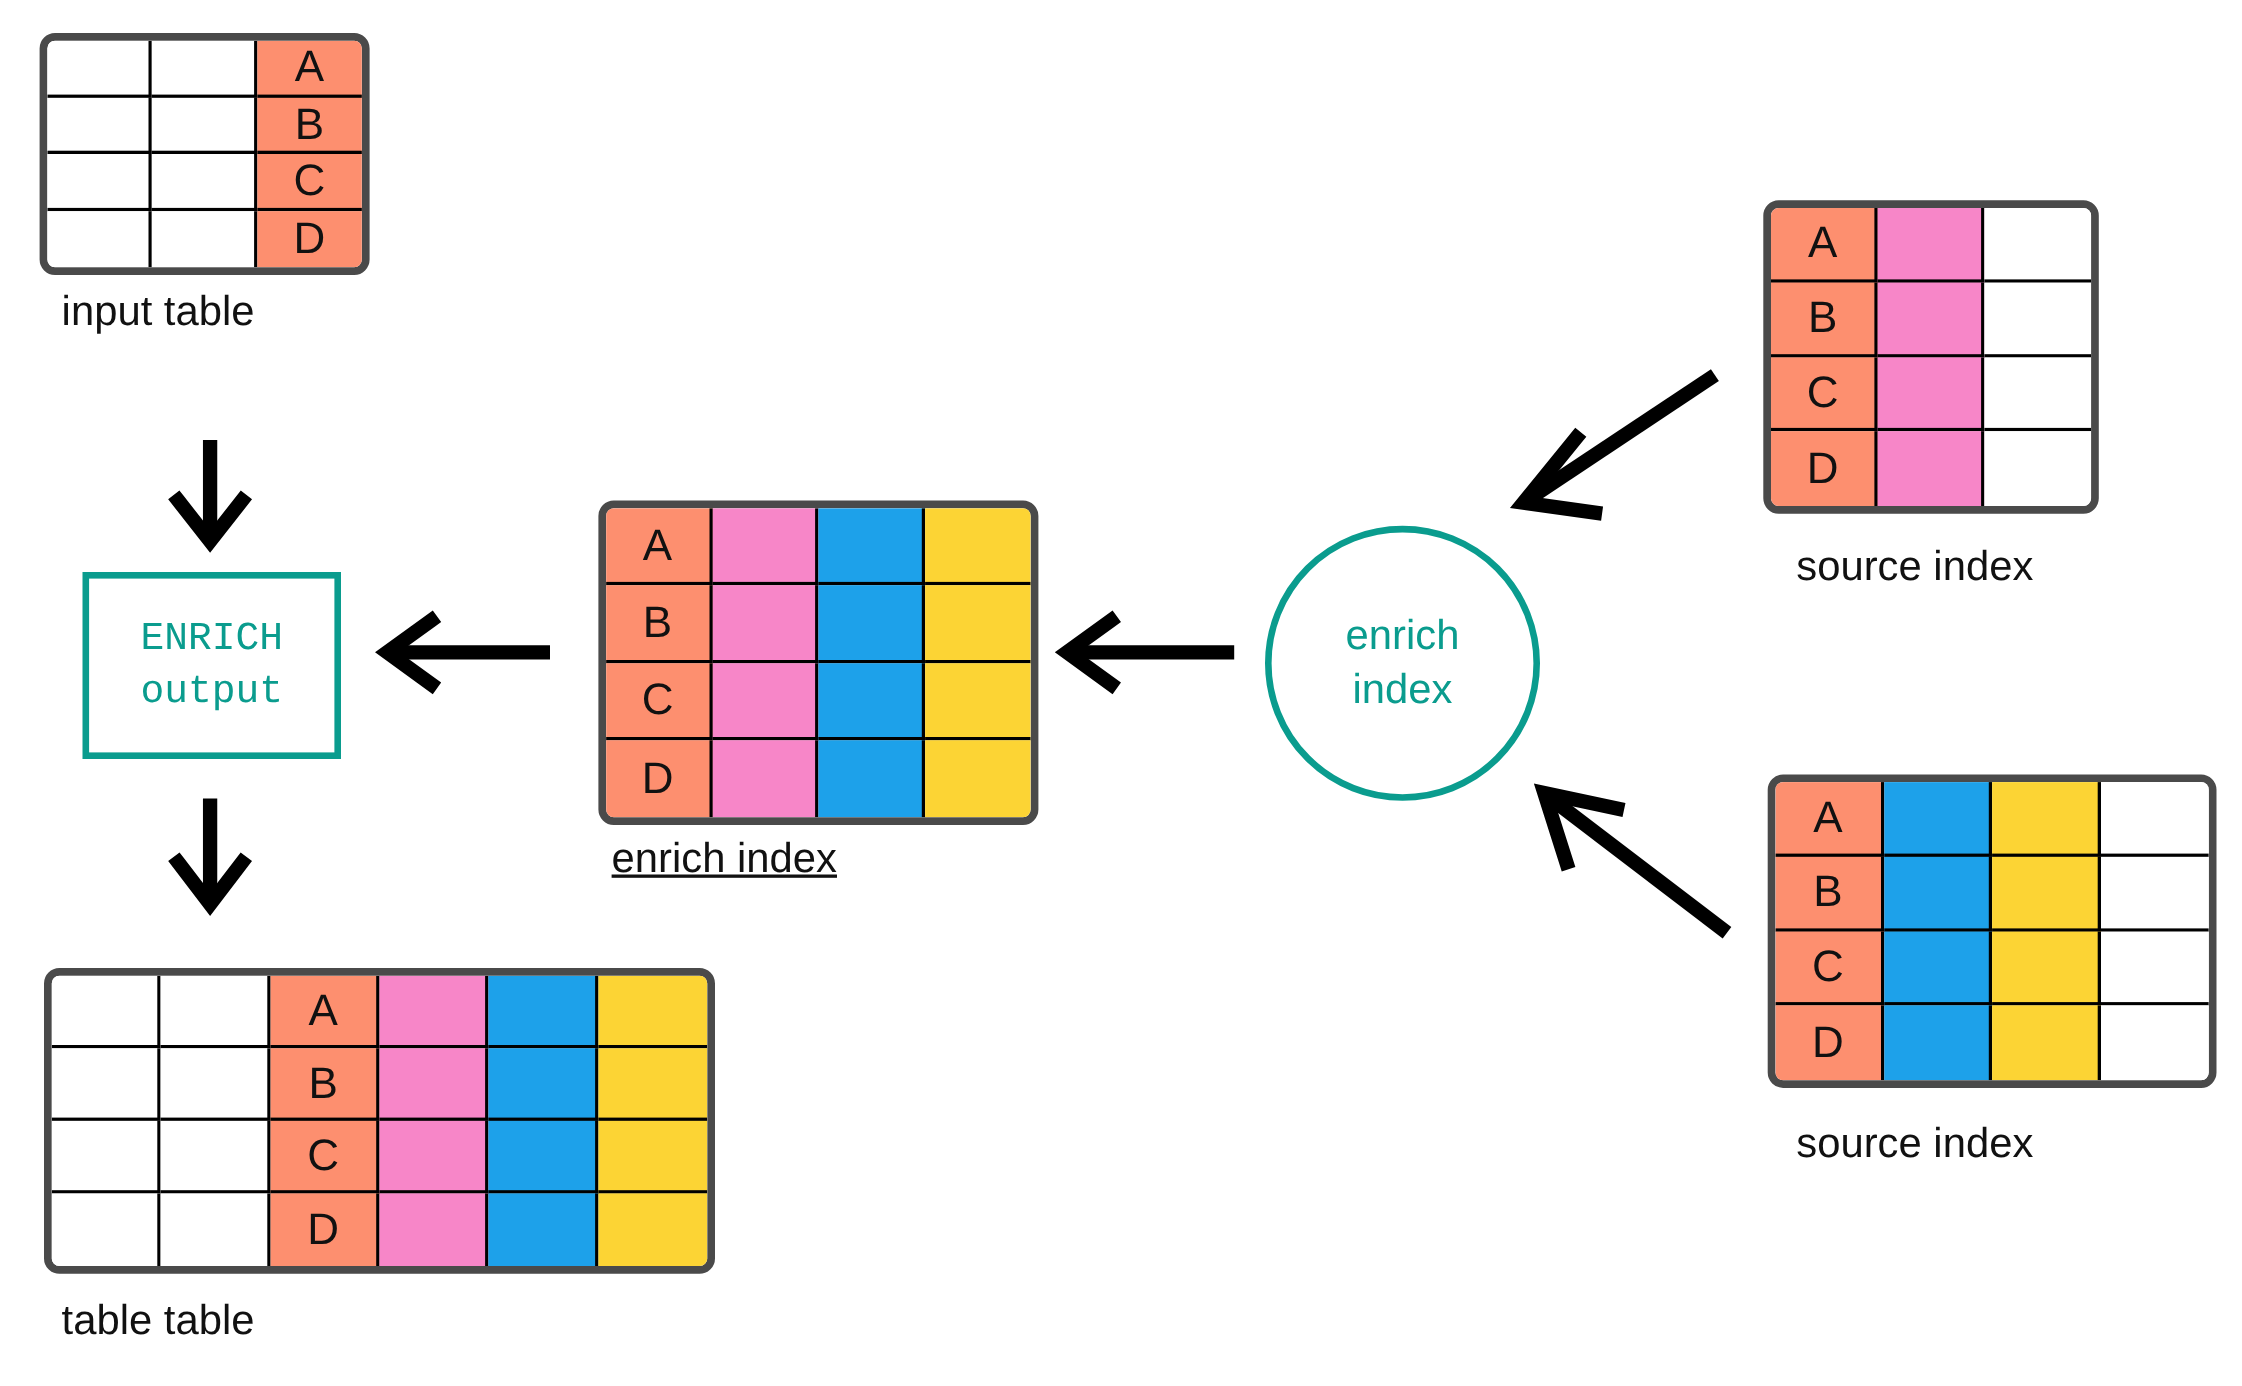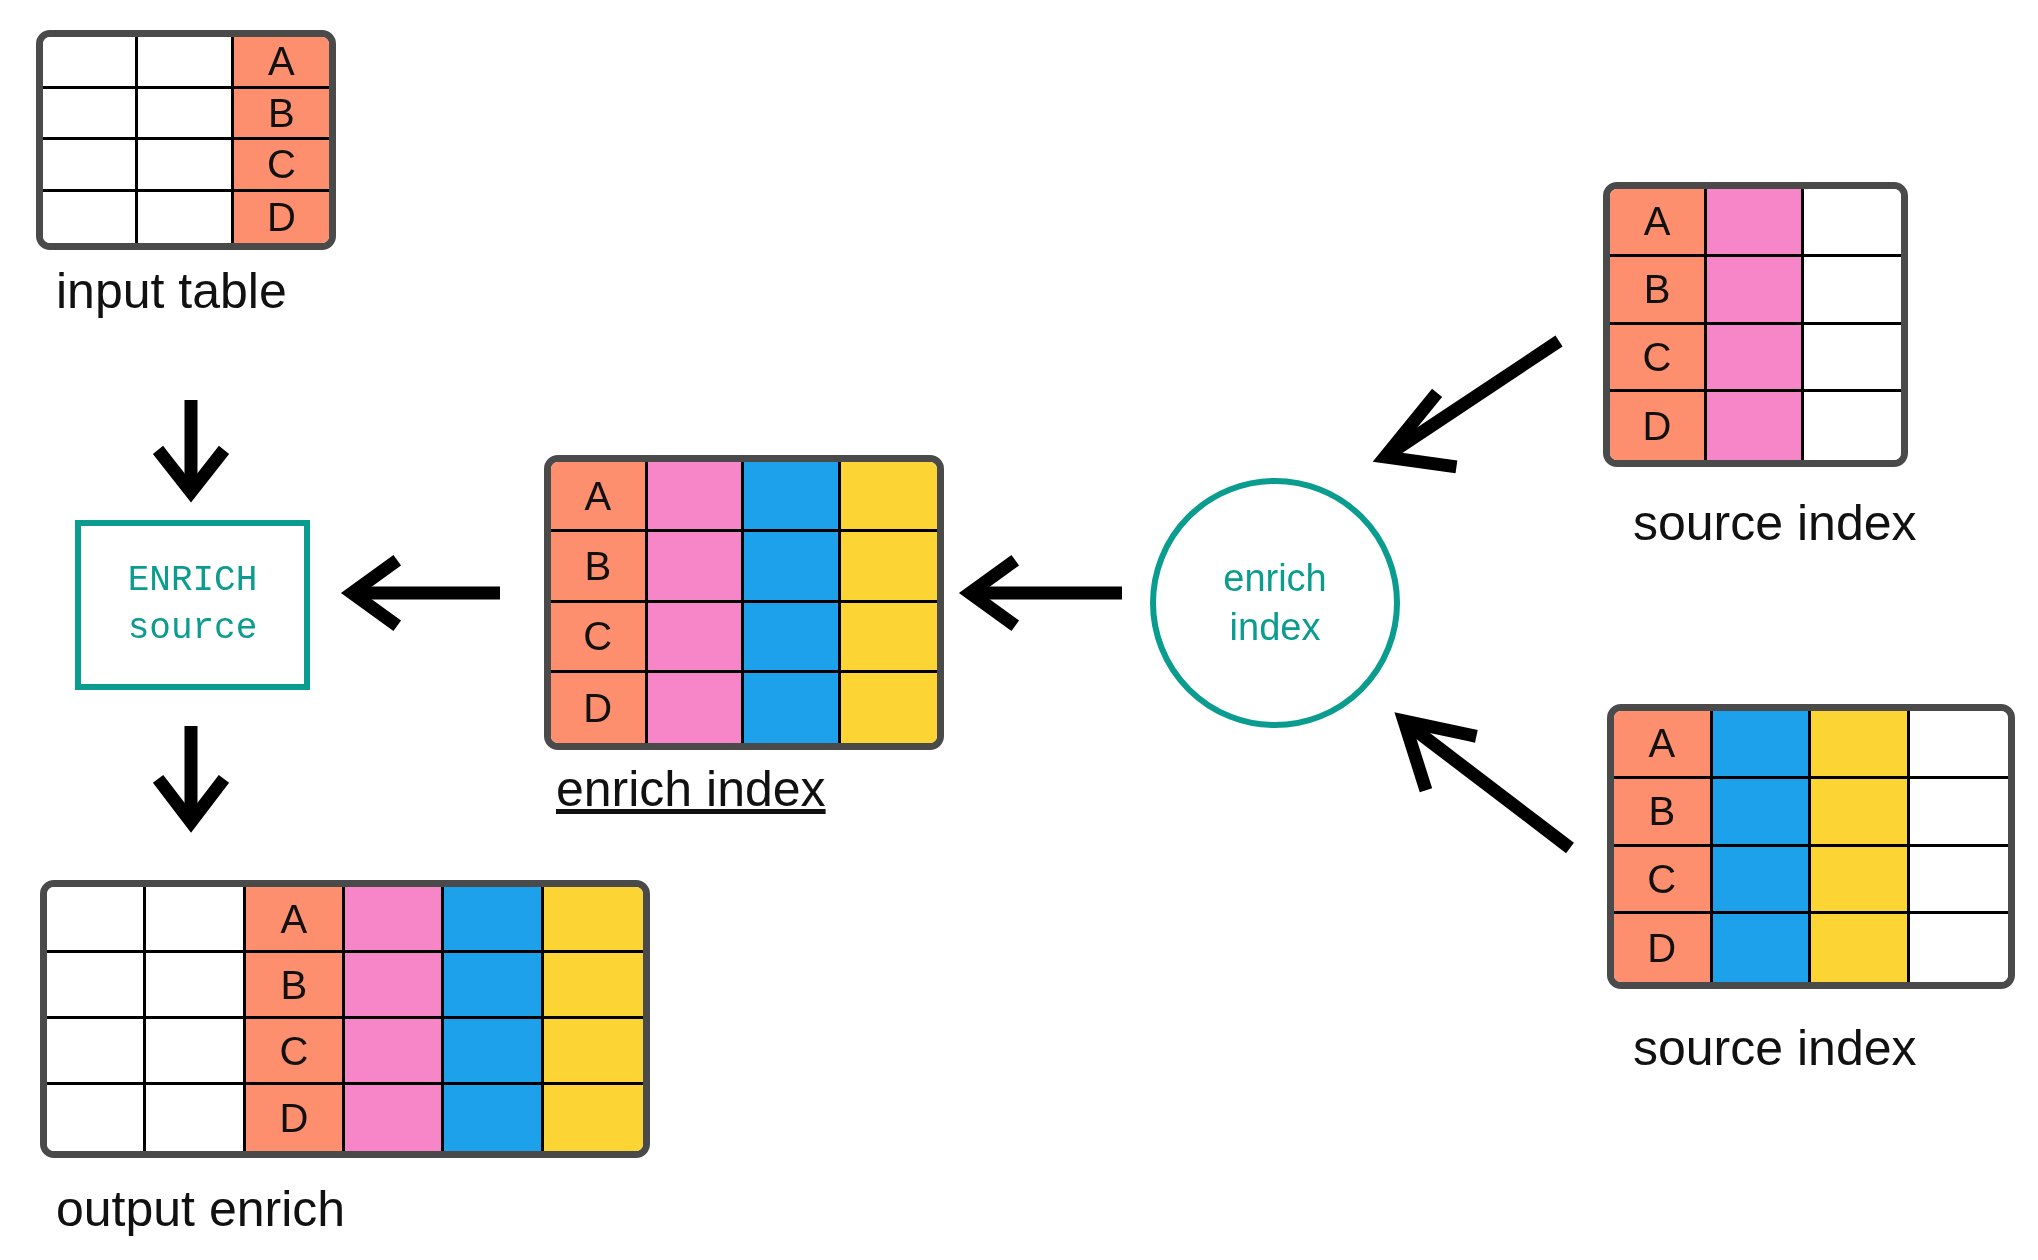--- a/index.html
+++ b/index.html
@@ -33,21 +33,21 @@
 
   .c-white{background:#ffffff;}
   .c-salmon{background:#fd8f6f;}
   .c-pink{background:#f786c8;}
   .c-blue{background:#1da1ea;}
   .c-yellow{background:#fcd434;}
 
   
   .caption{
     position:absolute;
-    font-size:50px;
+    font-size:38px;
     color:#111;
     white-space:nowrap;
   }
 
   
   .cmdbox{
     position:absolute;
     box-sizing:border-box;
     border:6px solid #0a9c8e;
     background:#ffffff;
@@ -92,21 +92,21 @@
       <div class="cell c-white"></div>
       <div class="cell c-salmon lastcol">C</div>
       <div class="cell c-white lastrow"></div>
       <div class="cell c-white lastrow"></div>
       <div class="cell c-salmon lastcol lastrow">D</div>
     </div>
   <div class="caption" style="left:56px;top:262px;">input table</div>
 
   <div class="cmdbox" style="left:75px;top:520px;width:235px;height:170px;">
     <span>ENRICH</span>
-    <span>source</span>
+    <span>output</span>
   </div>
 
   <div class="tbl" id="output-table" style="left:40px;top:880px;width:610px;height:278px;
               grid-template-columns:repeat(6,1fr);grid-template-rows:repeat(4,1fr);font-size:40px;">
       <div class="cell c-white"></div>
       <div class="cell c-white"></div>
       <div class="cell c-salmon">A</div>
       <div class="cell c-pink"></div>
       <div class="cell c-blue"></div>
       <div class="cell c-yellow lastcol"></div>
@@ -122,21 +122,21 @@
       <div class="cell c-pink"></div>
       <div class="cell c-blue"></div>
       <div class="cell c-yellow lastcol"></div>
       <div class="cell c-white lastrow"></div>
       <div class="cell c-white lastrow"></div>
       <div class="cell c-salmon lastrow">D</div>
       <div class="cell c-pink lastrow"></div>
       <div class="cell c-blue lastrow"></div>
       <div class="cell c-yellow lastcol lastrow"></div>
     </div>
-  <div class="caption" style="left:56px;top:1180px;">output enrich</div>
+  <div class="caption" style="left:56px;top:1180px;">table table</div>
 
   <div class="tbl" id="enrich-index" style="left:544px;top:455px;width:400px;height:295px;
               grid-template-columns:repeat(4,1fr);grid-template-rows:repeat(4,1fr);font-size:40px;">
       <div class="cell c-salmon">A</div>
       <div class="cell c-pink"></div>
       <div class="cell c-blue"></div>
       <div class="cell c-yellow lastcol"></div>
       <div class="cell c-salmon">B</div>
       <div class="cell c-pink"></div>
       <div class="cell c-blue"></div>

